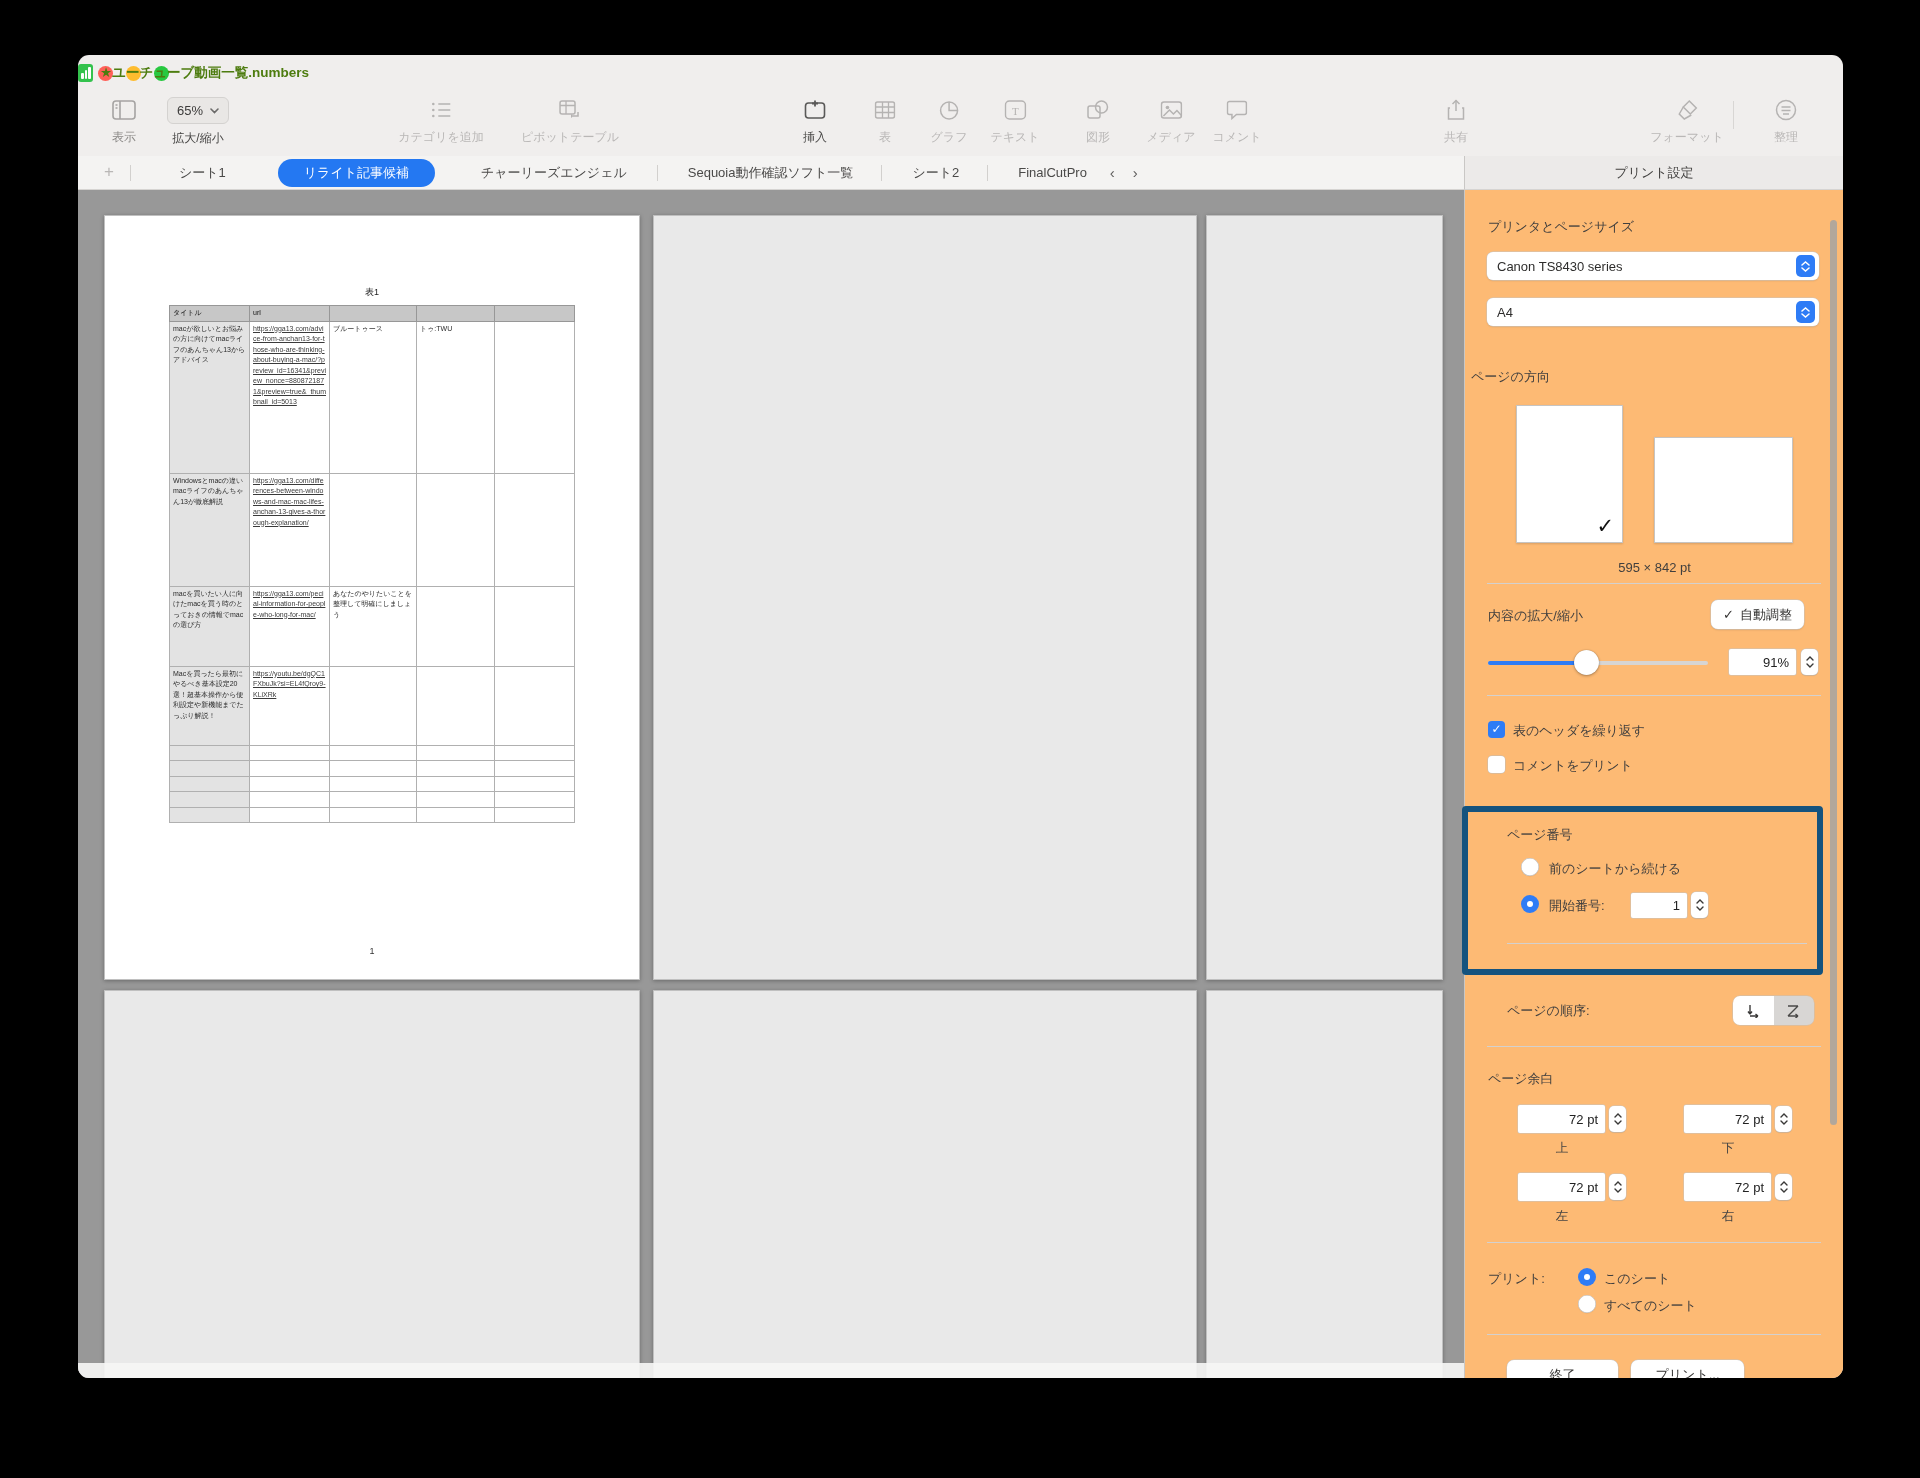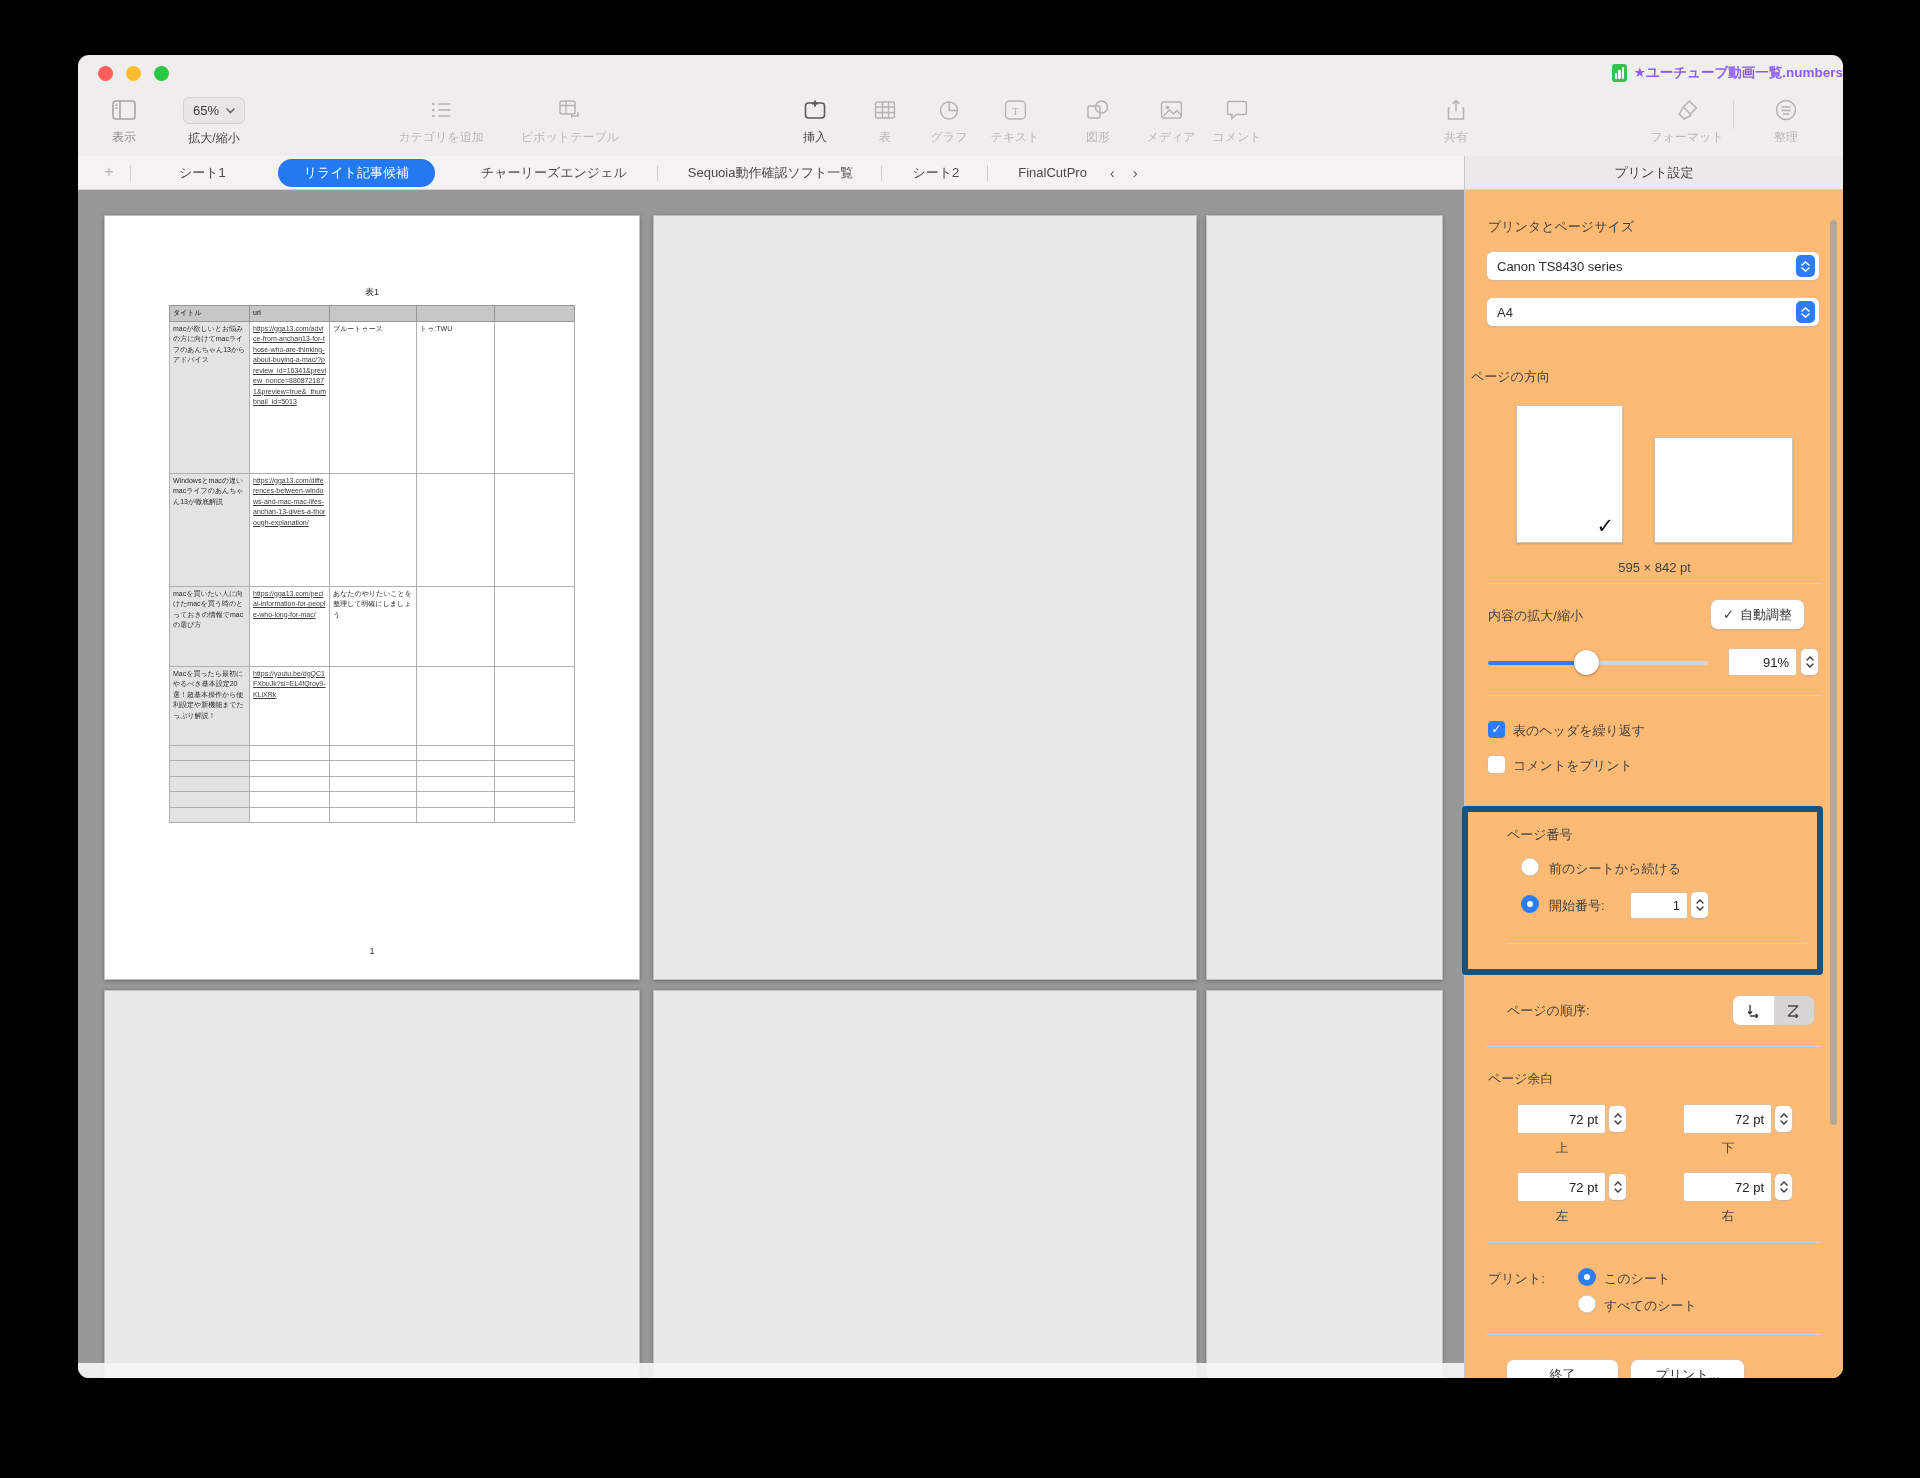--- a/index.html
+++ b/index.html
@@ -3,22 +3,22 @@
 <meta charset="utf-8">
 <style>
   html,body{margin:0;padding:0;background:#000;width:1920px;height:1478px;
     font-family:"Liberation Sans","DejaVu Sans",sans-serif;-webkit-font-smoothing:antialiased;}
   *{box-sizing:border-box;}
   .window{position:absolute;left:78px;top:55px;width:1765px;height:1323px;border-radius:11px;
     overflow:hidden;background:#f0eeed;box-shadow:0 20px 60px rgba(0,0,0,.6);}
   
   .titlebar{position:absolute;left:0;top:0;width:100%;height:42px;}
   .tl{position:absolute;top:11px;width:15px;height:15px;border-radius:50%;}
-  .title-wrap{position:absolute;left:0;top:9px;width:100%;display:flex;justify-content:flex-end;
-    align-items:center;gap:7px;font-size:13.5px;font-weight:bold;color:#8b5cf6;}
+  .title-wrap{position:absolute;left:0;top:9px;width:100%;display:flex;justify-content:flex-start;
+    align-items:center;gap:7px;font-size:13.5px;font-weight:bold;color:#4d7c0f;}
   .doc-icon{width:15px;height:18px;border-radius:3px;background:#34c24d;position:relative;}
   .doc-icon i{position:absolute;bottom:3px;width:2.5px;background:#fff;border-radius:1px;}
   .toolbar{position:absolute;left:0;top:42px;width:100%;height:59px;}
   .titem{position:absolute;top:0;display:flex;flex-direction:column;align-items:center;transform:translateX(-50%);}
   .titem .lbl{font-size:12px;color:#b9b7b6;margin-top:6px;white-space:nowrap;}
   .titem.en .lbl{color:#474645;}
   .titem.semi .lbl{color:#8b8987;}
   .ticon{height:26px;display:flex;align-items:center;color:#b5b3b2;}
   .titem.en .ticon{color:#5a5958;}
   .titem.semi .ticon{color:#a5a3a2;}
@@ -117,21 +117,21 @@
       <span class="ticon">
         <svg width="24" height="20" viewBox="0 0 24 20">
             <rect x="1" y="1" width="22" height="18" rx="3" fill="none" stroke="currentColor" stroke-width="1.6"></rect>
             <line x1="8" y1="1" x2="8" y2="19" stroke="currentColor" stroke-width="1.6"></line>
             <line x1="3.5" y1="5" x2="5.5" y2="5" stroke="currentColor" stroke-width="1.4"></line>
             <line x1="3.5" y1="8" x2="5.5" y2="8" stroke="currentColor" stroke-width="1.4"></line>
           </svg>
       </span>
       <span class="lbl">表示</span>
     </div>
-    <div class="titem en" style="left:136px;">
+    <div class="titem en" style="left:120px;">
       <div class="zoombox">
         <span>65%</span>
         <svg width="9" height="6" viewBox="0 0 9 6">
             <path d="M1 1l3.5 3.5L8 1" fill="none" stroke="#6b6a69" stroke-width="1.6" stroke-linecap="round"></path>
           </svg>
       </div>
       <span class="lbl">拡大/縮小</span>
     </div>
     <div class="titem" style="left:363px;">
       <span class="ticon">

